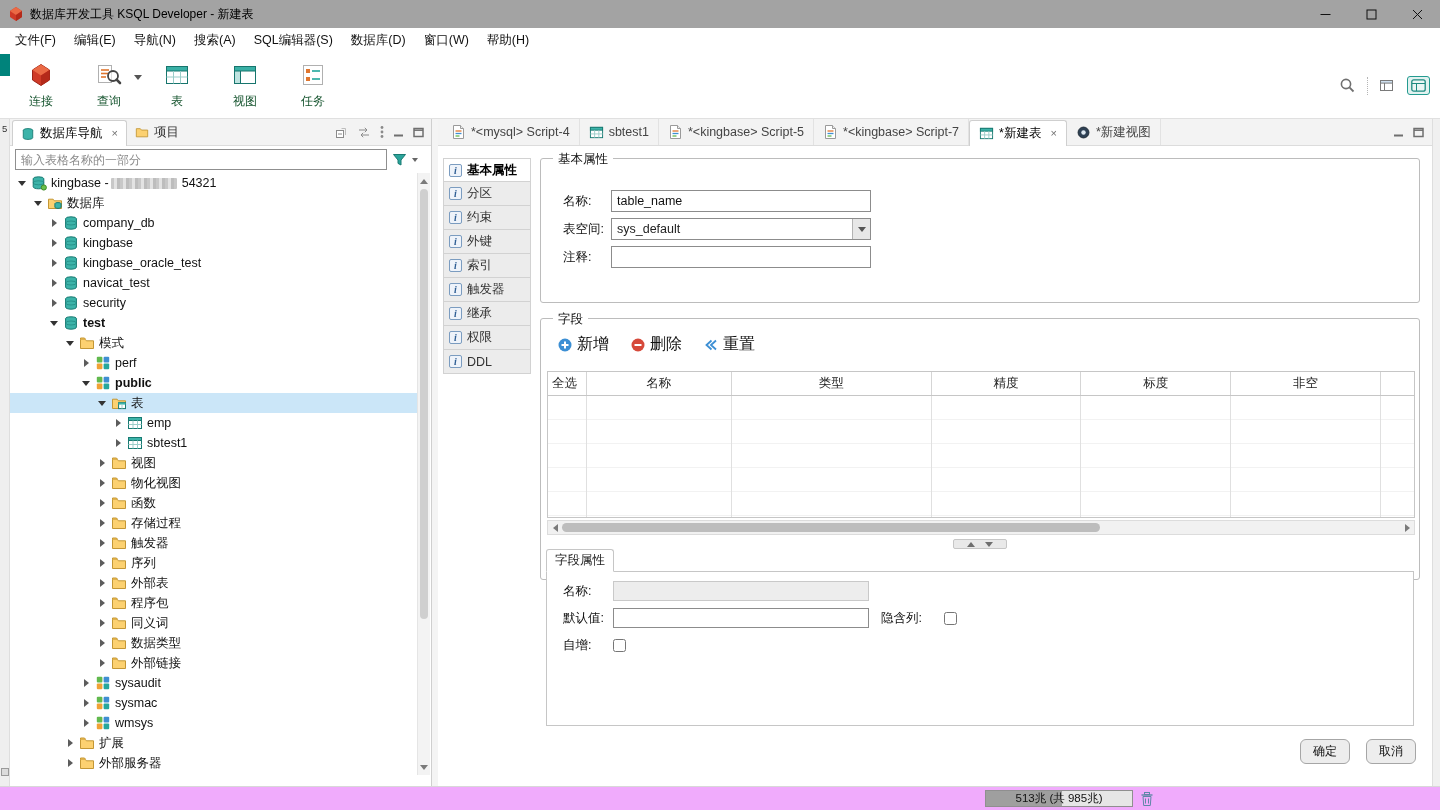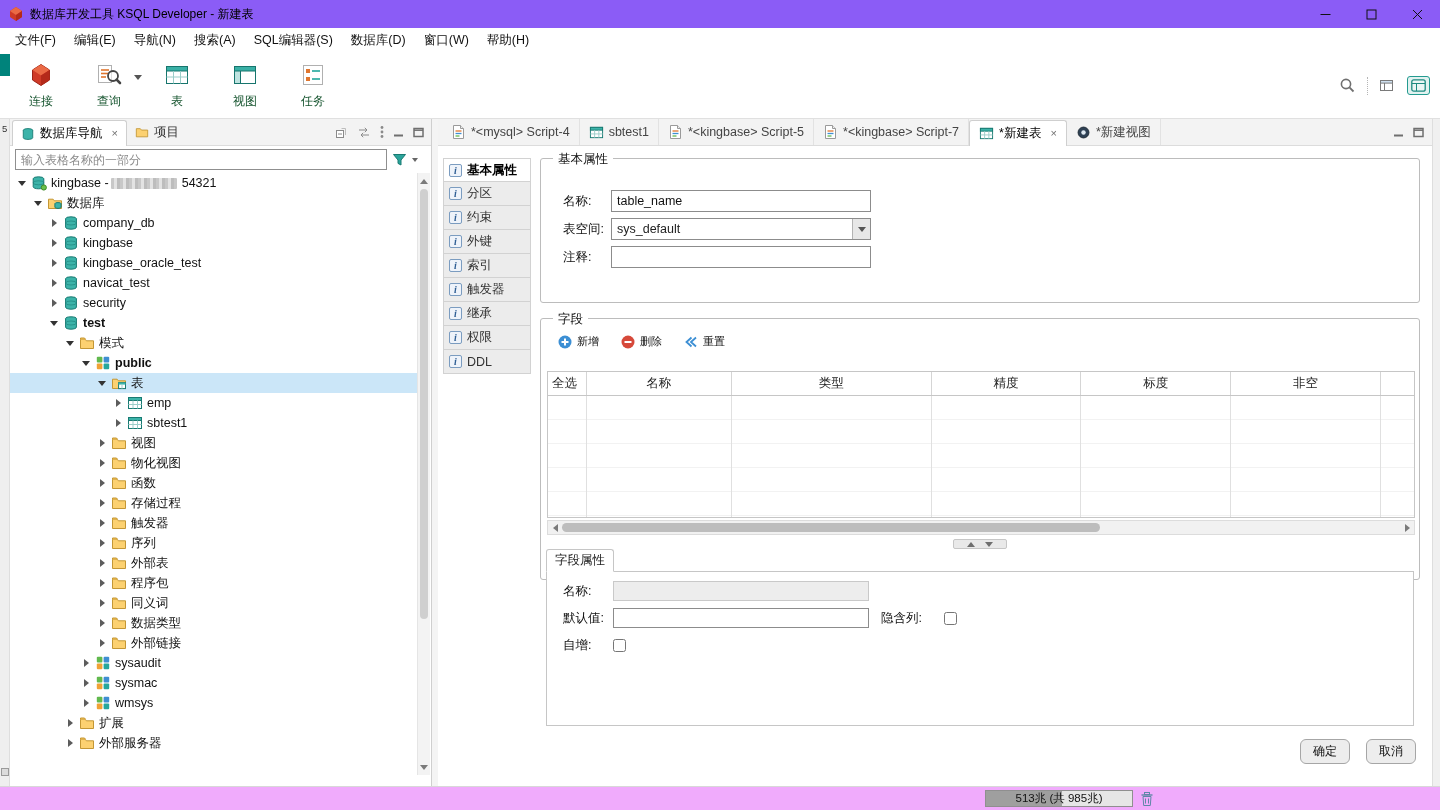--- a/index.html
+++ b/index.html
@@ -5,21 +5,21 @@
   * { box-sizing: border-box; margin: 0; padding: 0; }
   html, body { width: 1440px; height: 810px; }
   body {
     position: relative;
     font-family: "Liberation Sans", "DejaVu Sans", sans-serif;
     font-size: 12px; color: #222; background: #fff; overflow: hidden;
   }
   .ic { display: inline-flex; align-items: center; justify-content: center; }
 
   
-  .titlebar { position: absolute; left: 0; top: 0; width: 1440px; height: 28px; background: #8b5cf6; display: flex; align-items: center; }
+  .titlebar { position: absolute; left: 0; top: 0; width: 1440px; height: 28px; background: #a3a3a3; display: flex; align-items: center; }
   .app-icon { margin: 0 6px 0 8px; }
   .title-text { font-size: 12px; color: #000; }
   .win-controls { position: absolute; right: 0; top: 0; height: 28px; display: flex; }
   .win-btn { width: 46px; height: 28px; display: flex; align-items: center; justify-content: center; }
 
   
   .menubar { position: absolute; left: 0; top: 28px; width: 1440px; height: 24px; background: #fff; display: flex; align-items: center; padding-left: 6px; }
   .menu-item { padding: 0 9px; height: 22px; line-height: 22px; font-size: 12.5px; color: #111; }
 
   
@@ -94,21 +94,21 @@
   .fs-basic { left: 102px; top: 39px; width: 880px; height: 145px; }
   .frow { position: absolute; left: 22px; display: flex; align-items: center; height: 22px; }
   .flabel { width: 48px; font-size: 12.5px; color: #111; }
   .tinput { width: 260px; height: 22px; border: 1px solid #8c8c8c; padding: 0 5px; font-family: "Liberation Sans", sans-serif; font-size: 12.5px; background: #fff; color: #111; }
   .combo { width: 260px; height: 22px; border: 1px solid #8c8c8c; display: flex; align-items: center; background: #fff; }
   .combo-value { flex: 1; padding: 0 5px; font-size: 12.5px; }
   .combo-btn { width: 18px; height: 20px; background: #e7e7e7; border-left: 1px solid #b3b3b3; display: flex; align-items: center; justify-content: center; }
 
   .fs-fields { left: 102px; top: 199px; width: 880px; height: 262px; }
   .fgrid-toolbar { position: absolute; left: 12px; top: 12px; display: flex; gap: 12px; }
-  .mini-btn { display: flex; align-items: center; gap: 5px; padding: 3px 5px; font-size: 11px; color: #111; }
+  .mini-btn { display: flex; align-items: center; gap: 5px; padding: 3px 5px; font-size: 16px; color: #111; }
 
   .grid { position: absolute; left: 6px; top: 52px; width: 868px; height: 147px; border: 1px solid #c6c6c6; overflow: hidden; background: #fff; }
   .grid-head { display: flex; height: 24px; border-bottom: 1px solid #c6c6c6; background: #fff; }
   .gh-cell { border-right: 1px solid #d5d5d5; display: flex; align-items: center; justify-content: center; font-size: 12.5px; height: 100%; }
   .gh-cell.left { justify-content: flex-start; padding-left: 4px; }
   .gh-cell:last-child { border-right: none; }
   .grid-body { display: flex; height: 122px; background: repeating-linear-gradient(180deg, #fff 0 23px, #f2f2f2 23px 24px); }
   .gb-cell { border-right: 1px solid #e0e0e0; height: 100%; }
   .gb-cell:last-child { border-right: none; }
 
@@ -441,20 +441,32 @@
         <span class="chev down"></span>
         <span class="ic ticon">
           <svg width="16" height="16" viewBox="0 0 16 16">
             <path d="M1.5 4.2h4.6l1.3 1.6h7.1v7.7H1.5z" fill="#fcd171" stroke="#c49735"></path>
             <path d="M1.5 4.2V3h4l1 1.2" fill="#f5bf4e" stroke="#c49735"></path>
           </svg>
         </span>
         <span class="tlabel">模式</span>
       </div>
       <div class="tree-row" style="padding-left: 68px;">
+        <span class="chev right"></span>
+        <span class="ic ticon">
+          <svg width="16" height="16" viewBox="0 0 16 16">
+            <rect x="1.8" y="1.8" width="5.6" height="5.6" rx="1" fill="#62b94e"></rect>
+            <rect x="8.6" y="1.8" width="5.6" height="5.6" rx="1" fill="#3f8fd2"></rect>
+            <rect x="1.8" y="8.6" width="5.6" height="5.6" rx="1" fill="#f0a236"></rect>
+            <rect x="8.6" y="8.6" width="5.6" height="5.6" rx="1" fill="#27a79c"></rect>
+          </svg>
+        </span>
+        <span class="tlabel">perf</span>
+      </div>
+      <div class="tree-row" style="padding-left: 68px;">
         <span class="chev down"></span>
         <span class="ic ticon">
           <svg width="16" height="16" viewBox="0 0 16 16">
             <rect x="1.8" y="1.8" width="5.6" height="5.6" rx="1" fill="#62b94e"></rect>
             <rect x="8.6" y="1.8" width="5.6" height="5.6" rx="1" fill="#3f8fd2"></rect>
             <rect x="1.8" y="8.6" width="5.6" height="5.6" rx="1" fill="#f0a236"></rect>
             <rect x="8.6" y="8.6" width="5.6" height="5.6" rx="1" fill="#27a79c"></rect>
           </svg>
         </span>
         <span class="tlabel bold">public</span>

